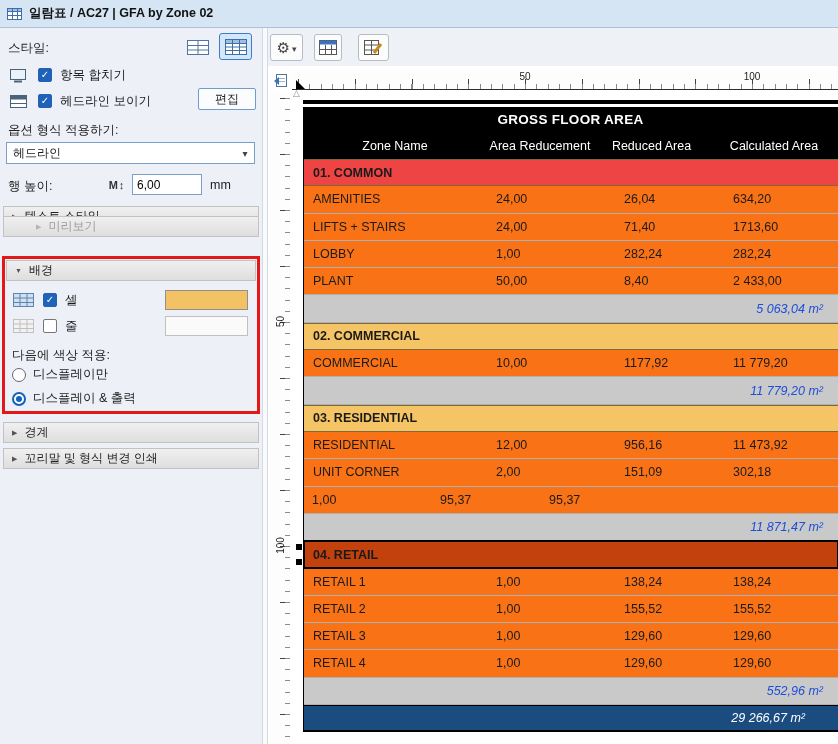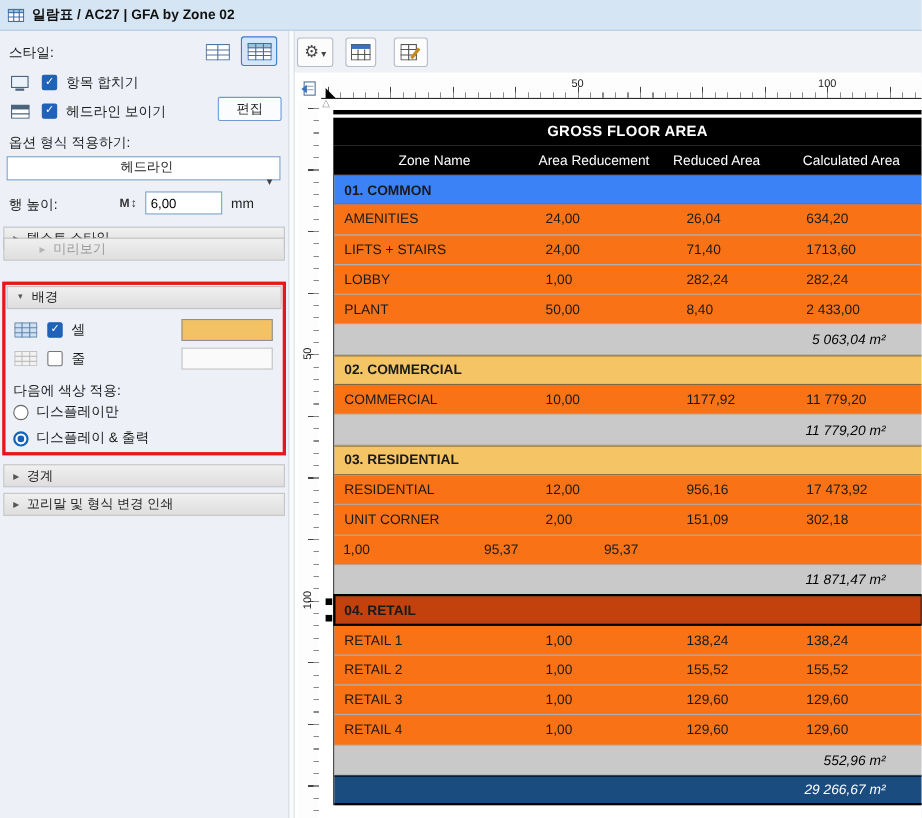--- a/index.html
+++ b/index.html
@@ -27,21 +27,21 @@
   .cb{width:14px;height:14px;border:1px solid #767676;background:#fff;border-radius:2px;
       display:inline-flex;align-items:center;justify-content:center;margin-left:8px;box-sizing:border-box;cursor:pointer;}
   .cb.checked{background:#1f62b8;border-color:#1f62b8;}
   .cb.checked::after{content:"✓";color:#fff;font-size:10px;font-weight:bold;line-height:1;}
   .opt-label{margin-left:8px;font-size:12.5px;}
   .btn{border:1px solid #6f9bd1;background:#fbfcfe;font-size:12px;border-radius:2px;color:#222;cursor:pointer;}
   #edit-btn{position:absolute;right:6px;top:60px;width:58px;height:22px;}
   #apply-label{position:absolute;left:8px;top:94px;}
   .dropdown{position:absolute;left:6px;top:114px;width:249px;height:22px;border:1px solid #7aa0c8;
             background:#fff;display:flex;align-items:center;box-sizing:border-box;font-size:12px;
-            padding-left:6px;cursor:pointer;flex-direction:column;}
+            padding-left:6px;cursor:pointer;}
   .dd-arrow{margin-left:auto;width:18px;display:flex;align-items:center;justify-content:center;color:#444;}
   .dd-arrow::after{content:"▾";font-size:10px;}
   #rowheight-label{position:absolute;left:8px;top:150px;}
   #rowheight-icon{position:absolute;left:103px;top:147px;width:27px;height:20px;display:flex;
                   align-items:center;justify-content:center;font-size:11px;color:#333;gap:1px;}
   #rowheight-input{position:absolute;left:132px;top:146px;width:70px;height:21px;border:1px solid #7aa0c8;
                    font-size:12px;padding:0 4px;box-sizing:border-box;background:#fff;
                    font-family:"Liberation Sans","DejaVu Sans",sans-serif;}
   #rowheight-unit{position:absolute;left:210px;top:150px;}
   .secbar{position:absolute;left:3px;right:3px;height:21px;background:linear-gradient(#f0f0f0,#dedede);
@@ -122,21 +122,21 @@
   .trow{height:27.3px;display:flex;align-items:center;background:#f97316;border-bottom:1px solid #b0b0b0;
         font-size:12.5px;box-sizing:border-box;position:relative;}
   .cell{box-sizing:border-box;}
   .c0{width:184px;padding-left:9px;}
   .c1{width:106px;padding-left:8px;}
   .c2{width:117px;padding-left:30px;}
   .c3{flex:1;padding-left:22px;}
   .trow.section{font-weight:bold;border-top:1px solid #7c6a3d;border-bottom:1px solid #7c6a3d;}
   .trow.section .c0{width:auto;}
   .trow.subtotal{justify-content:flex-end;}
-  .trow.subtotal .sub-val{font-style:italic;padding-right:33px;color:#000000;}
+  .trow.subtotal .sub-val{font-style:italic;padding-right:15px;color:#1d4ed8;}
   .trow.total{justify-content:flex-end;color:#fff;border-bottom:2px solid #000;border-top:1px solid #000;}
   .trow.total .sub-val{font-style:italic;padding-right:33px;}
   .trow.selected{outline:2px solid #000;outline-offset:-1px;z-index:3;}
   .trow.selected .handle-top,.trow.selected .handle-bottom{position:absolute;left:-8px;width:6px;height:6px;background:#000;}
   .handle-top{top:2px;}
   .handle-bottom{bottom:2px;}
   svg{display:block;}
 </style>
 </head>
 <body>
@@ -350,21 +350,21 @@
       <div class="topbar"></div>
       <div class="t-title" style="background-color: rgb(0, 0, 0);">GROSS FLOOR AREA</div>
       <div class="t-cols" style="background-color: rgb(0, 0, 0);">
         <span class="hcell h0">Zone Name</span>
         <span class="hcell h1">Area Reducement</span>
         <span class="hcell h2">Reduced Area</span>
         <span class="hcell h3">Calculated Area</span>
       </div>
       <div class="tbody">
 
-        <div class="trow section" style="background-color: #3b82f6;">
+        <div class="trow section" style="background-color: #ef4444;">
           <span class="cell c0">01. COMMON</span>
         </div>
         <div class="trow">
           <span class="cell c0">AMENITIES</span>
           <span class="cell c1">24,00</span>
           <span class="cell c2">26,04</span>
           <span class="cell c3">634,20</span>
         </div>
         <div class="trow">
           <span class="cell c0">LIFTS + STAIRS</span>
@@ -401,21 +401,21 @@
           <span class="sub-val">11 779,20 m²</span>
         </div>
 
         <div class="trow section" style="background-color: rgb(245, 196, 100);">
           <span class="cell c0">03. RESIDENTIAL</span>
         </div>
         <div class="trow">
           <span class="cell c0">RESIDENTIAL</span>
           <span class="cell c1">12,00</span>
           <span class="cell c2">956,16</span>
-          <span class="cell c3">17 473,92</span>
+          <span class="cell c3">11 473,92</span>
         </div>
         <div class="trow">
           <span class="cell c0">UNIT CORNER</span>
           <span class="cell c1">2,00</span>
           <span class="cell c2">151,09</span>
           <span class="cell c3">302,18</span>
         </div>
         <div class="trow">
           <span class="cell c1">1,00</span>
           <span class="cell c2">95,37</span>

